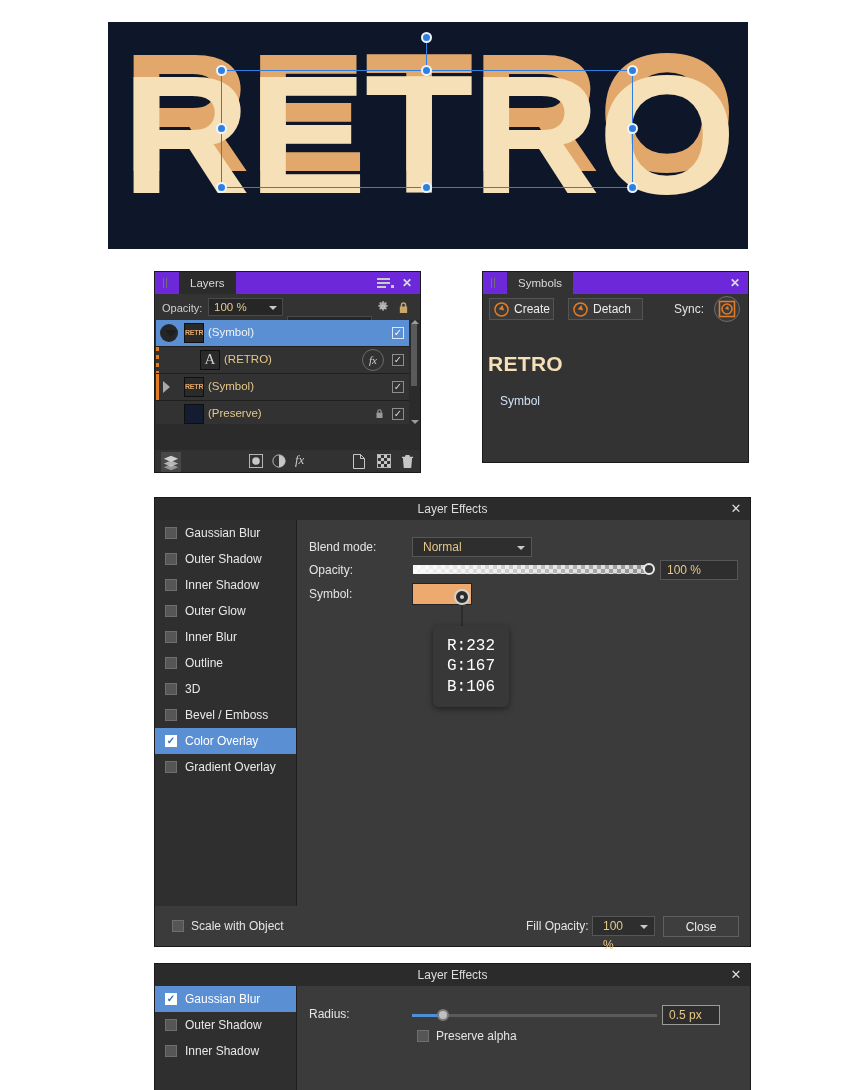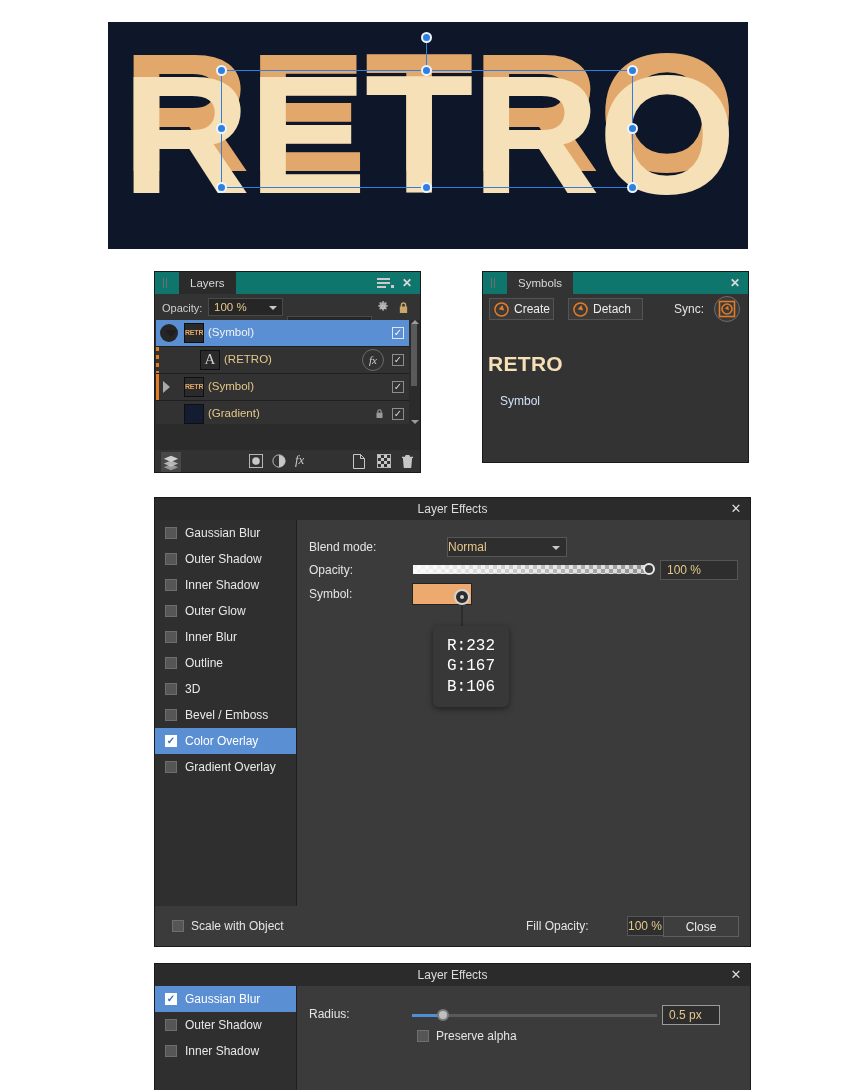--- a/index.html
+++ b/index.html
@@ -36,21 +36,21 @@
   .handle{
     position:absolute;width:11px;height:11px;border-radius:50%;
     background:#2f7fe0;border:2px solid #eef4fb;
     box-sizing:border-box;
   }
   .rot-stem{position:absolute;width:1px;background:#2f7fe0;}
 
   
   .panel{background:#2b2b2b;}
   .panel-tabbar{
-    height:22px;background:#0f766e;position:relative;
+    height:22px;background:#6d28d9;position:relative;
   }
   .panel-tab{
     position:absolute;left:24px;top:0px;height:22px;line-height:22px;
     padding:0 11px;background:#2b2b2b;color:#d8d8d8;font-size:11.5px;
   }
   .grip{
     position:absolute;left:8px;top:6px;width:6px;height:10px;
     background:
       linear-gradient(to right,#6f6f6f 1px,transparent 1px) 0 0/3px 100% repeat-x;
   }
@@ -209,23 +209,22 @@
     background:#565656;border:1px solid #6e6e6e;
   }
   .fx-item.sel .fx-chk{background:#ffffff;border-color:#ffffff;}
   .fx-chk span{
     display:block;color:#2b6bc4;font-size:10px;line-height:10px;text-align:center;
     font-weight:bold;
   }
   .f-lbl{color:#e4e4e4;font-size:12px;}
   .sel-combo{
     background:#2e2e2e;border:1px solid #565656;color:#e6c88a;font-size:12px;
-    height:20px;line-height:19px;padding:0 18px 0 0;box-sizing:border-box;
+    height:20px;line-height:19px;padding:0 18px 0 10px;box-sizing:border-box;
     position:relative;
-    margin-left:35px;
   }
   .sel-combo .car{
     position:absolute;right:6px;top:8px;width:0;height:0;
     border-left:4px solid transparent;border-right:4px solid transparent;
     border-top:4px solid #c9c9c9;
   }
   .opac-track{
     position:absolute;height:11px;border:1px solid #3b3b3b;box-sizing:border-box;
     background:
       linear-gradient(to right, rgba(255,255,255,.92), rgba(255,255,255,0)),
@@ -356,21 +355,21 @@
         <div class="thumb">
           <div class="thumb-text">RETRO</div>
         </div>
         <div class="layer-name">(Symbol)</div>
         <div class="cbx">✓</div>
       </div>
       <div class="layer-row">
         <div class="thumb">
           <div class="thumb-rect"></div>
         </div>
-        <div class="layer-name">(Gradient)</div>
+        <div class="layer-name">(Preserve)</div>
         <svg viewBox="0 0 12 14" class="rowlock">
           <path fill="#9a9a9a" d="M3 6V4.2a3 3 0 116 0V6h1v7H2V6zm1.6 0h2.8V4.2a1.4 1.4 0 10-2.8 0z"></path>
         </svg>
         <div class="cbx">✓</div>
       </div>
     </div>
 
   <div id="layer-scroll">
     <div class="thumbbar"></div>
     <div class="scroll-arrow" style="top:0;border-bottom:4px solid #9a9a9a;"></div>

